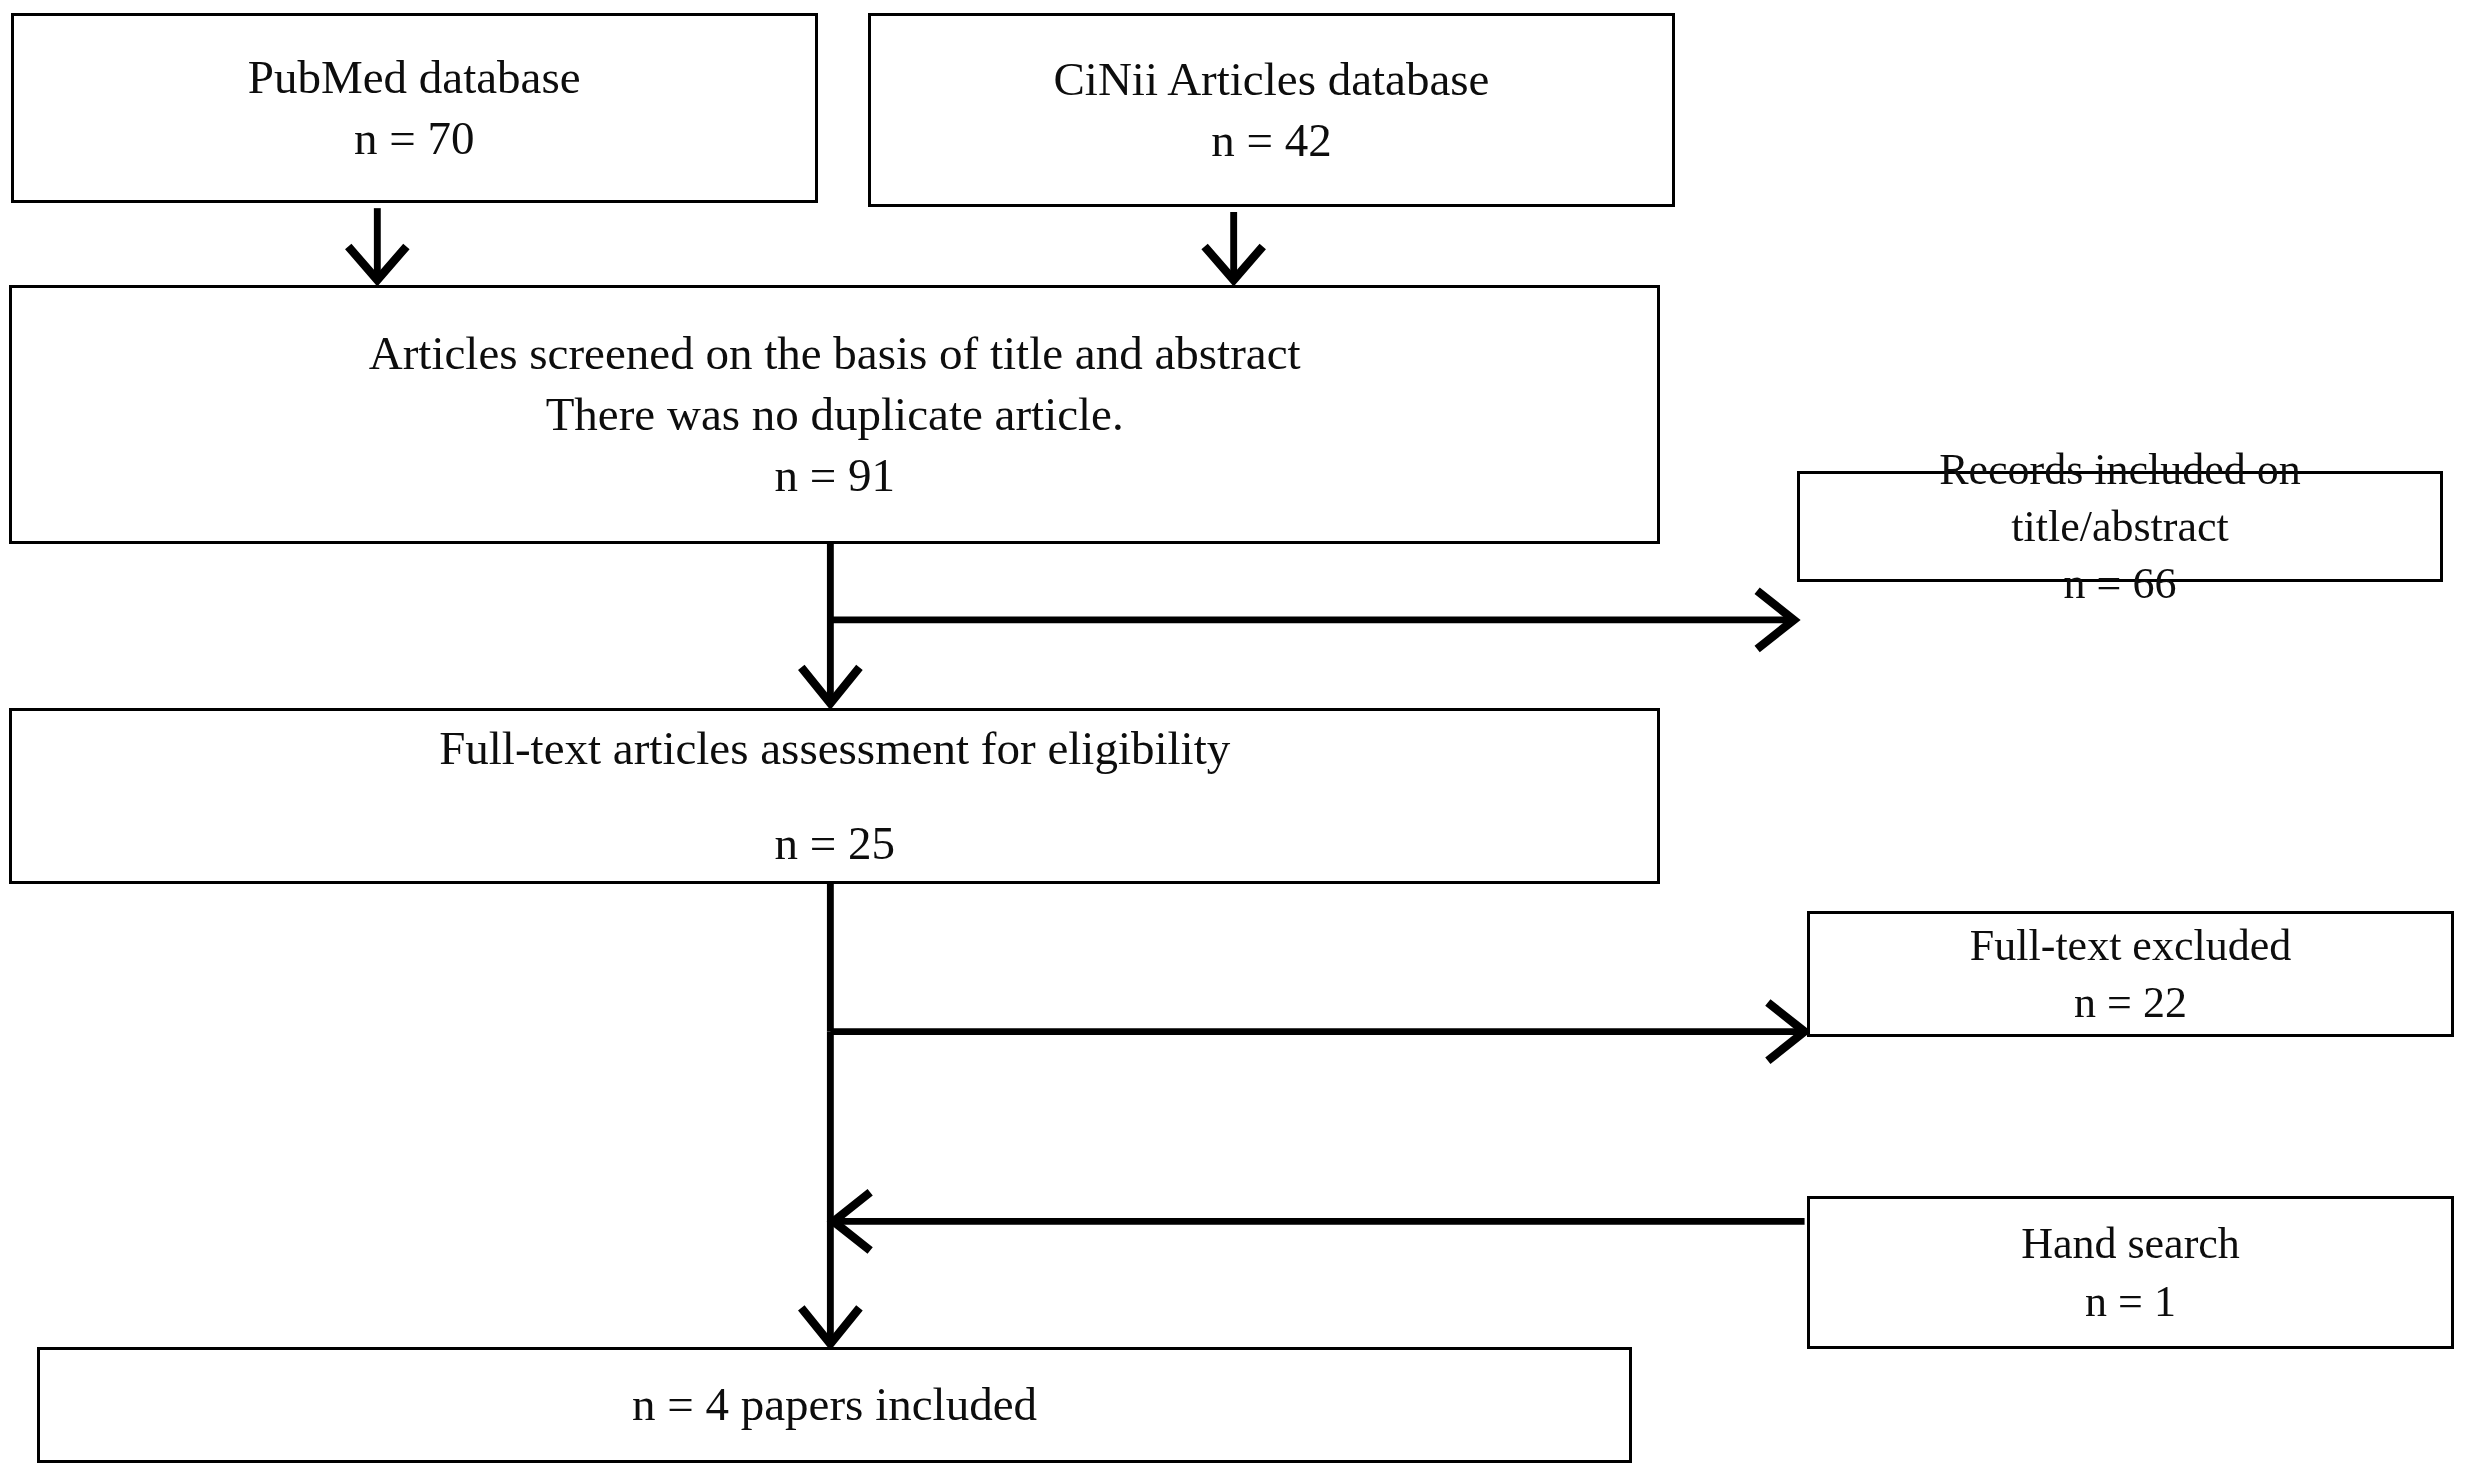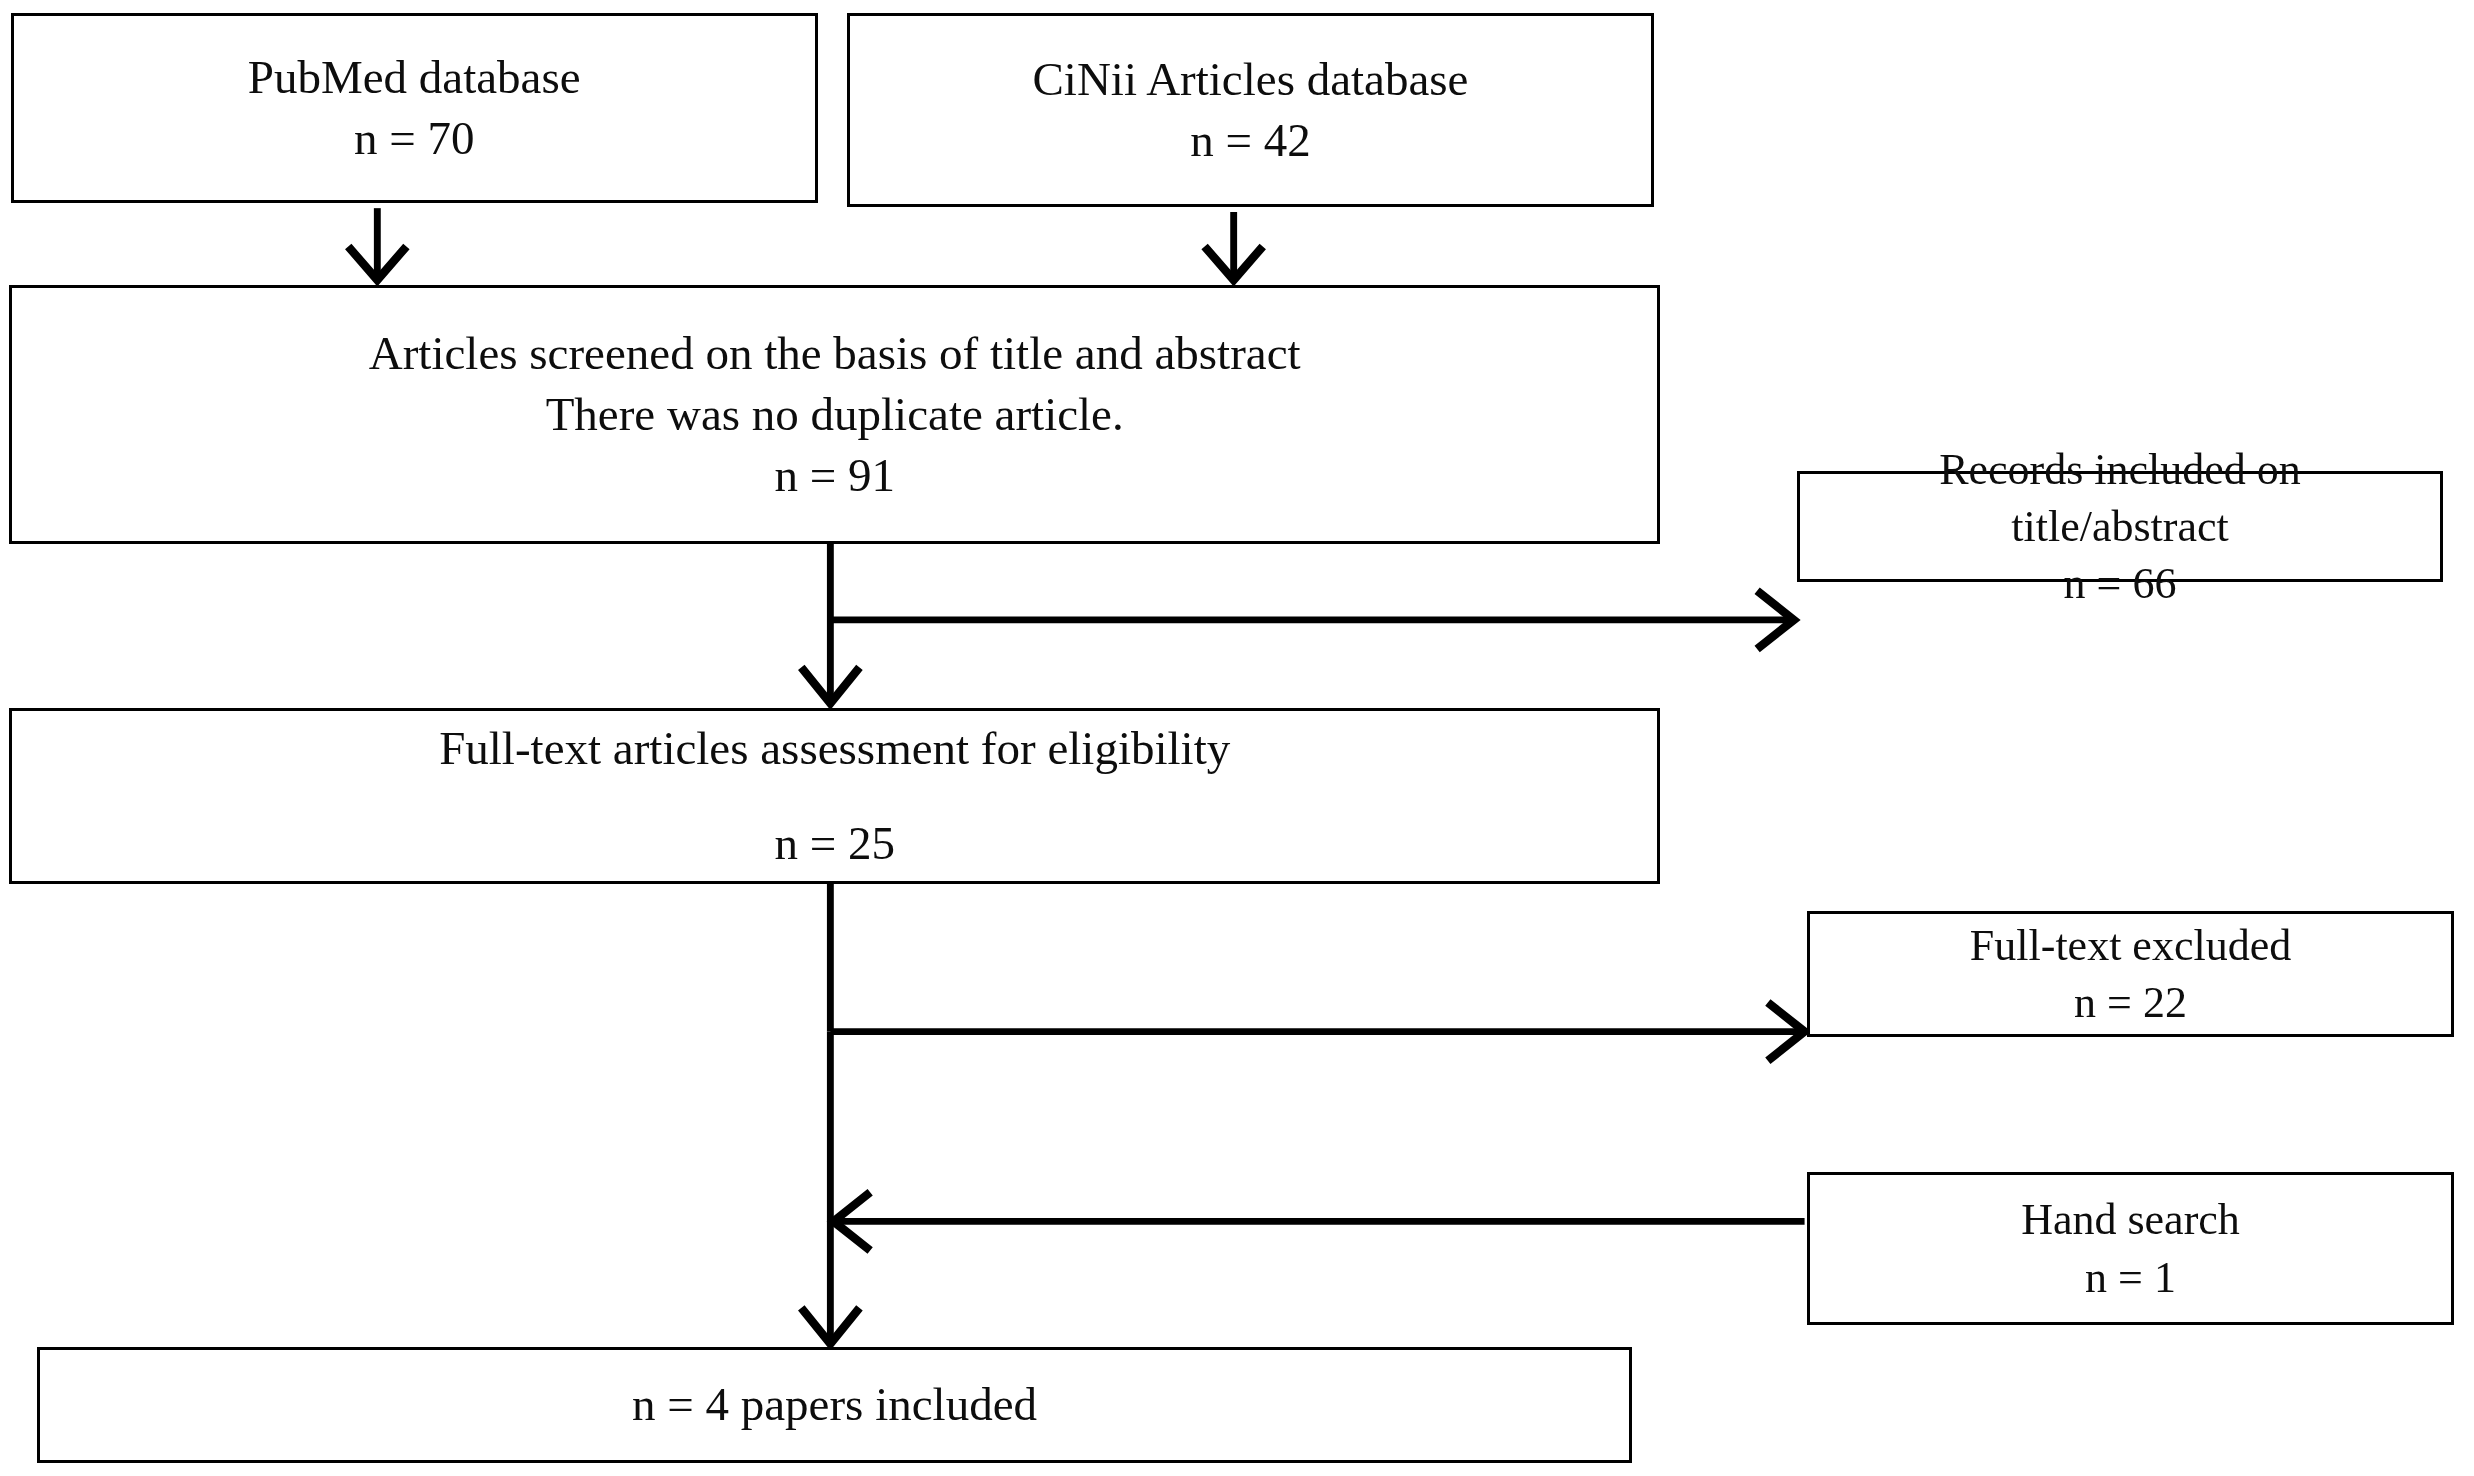--- a/index.html
+++ b/index.html
@@ -37,28 +37,28 @@
     color: #0d0d0d;
     line-height: 1.30;
   }
   .flow-box .line {
     display: block;
     white-space: nowrap;
     text-align: center;
   }
   
   #box-pubmed   { left: 10.7px;   top: 13px;   width: 807px; height: 190px; font-size: 47px; }
-  #box-cinii    { left: 847px; top: 13px;   width: 807px; height: 194px; font-size: 47px; }
+  #box-cinii    { left: 868px; top: 13px;   width: 807px; height: 194px; font-size: 47px; }
   #box-screened { left: 9.2px;   top: 285px;  width: 1651px; height: 259px; font-size: 47px; }
   #box-fulltext { left: 9.2px;   top: 708px;  width: 1651px; height: 176px; font-size: 47px; gap: 33px; }
   #box-included { left: 37px;   top: 1347px; width: 1595px; height: 116px; font-size: 47px; }
   
   #box-records-excluded { left: 1797px; top: 471px;  width: 646px; height: 111px; font-size: 44px; }
   #box-fulltext-excluded{ left: 1807px; top: 911px; width: 647px; height: 126px; font-size: 44px; }
-  #box-hand-search      { left: 1807px; top: 1172px; width: 647px; height: 153px; font-size: 44px; }
+  #box-hand-search      { left: 1807px; top: 1196px; width: 647px; height: 153px; font-size: 44px; }
 </style>
 </head>
 <body>
 
 <div id="diagram-root">
 
   <svg id="connector-layer" viewBox="0 0 3234 1930">
     <g stroke="#000000" stroke-width="9" fill="none" stroke-linecap="butt">
 
       <g>

